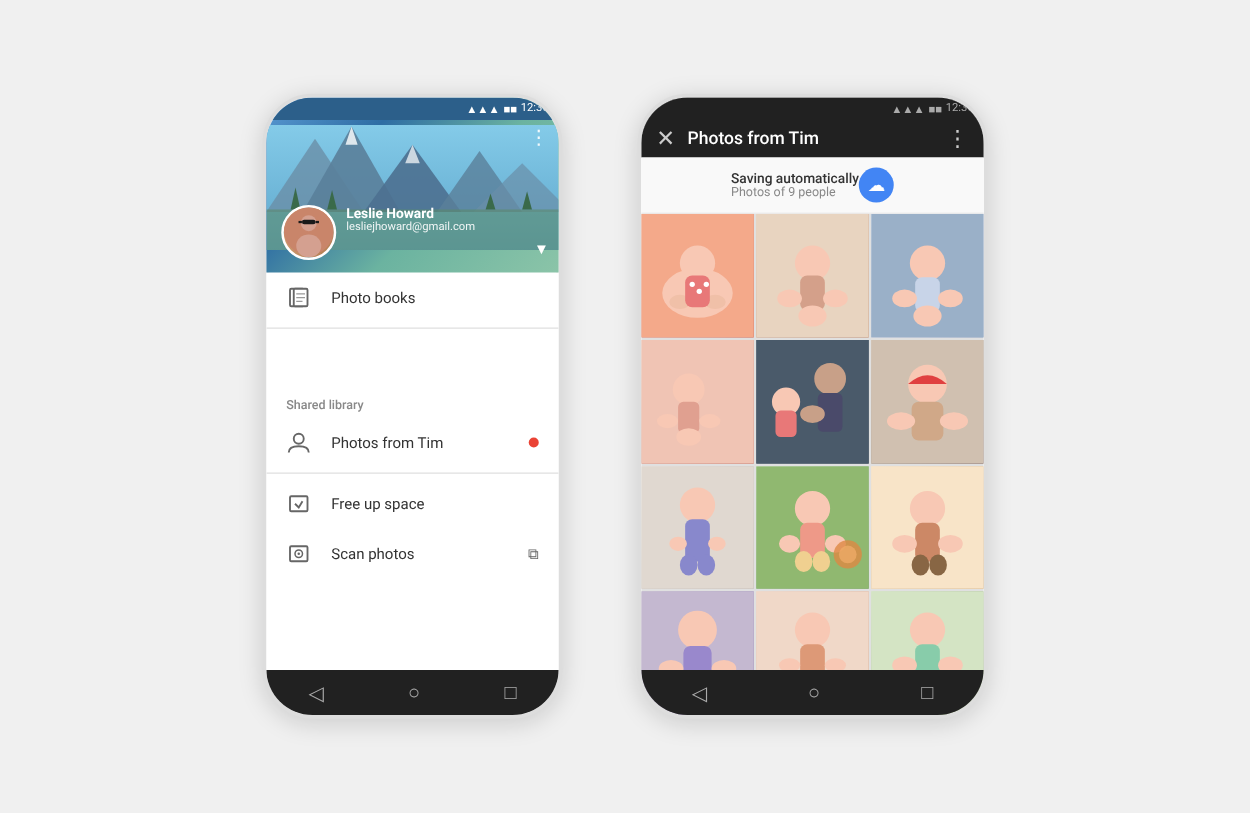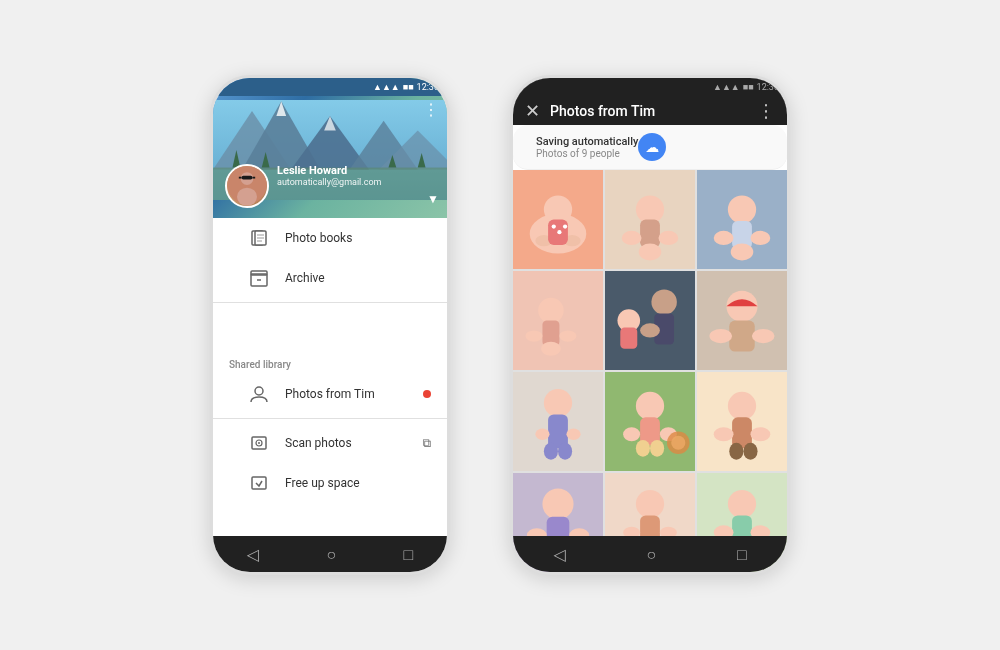--- a/index.html
+++ b/index.html
@@ -169,21 +169,20 @@
       flex: 1;
       overflow: hidden;
     }
 
     .menu-item {
       display: flex;
       align-items: center;
       padding: 10px 16px;
       gap: 16px;
       cursor: pointer;
-      margin-left: 20px;
     }
 
     .menu-icon {
       width: 20px;
       height: 20px;
       color: #666;
       display: flex;
       align-items: center;
       justify-content: center;
       font-size: 16px;
@@ -258,23 +257,22 @@
     .right-header-icon {
       color: #ccc;
       font-size: 18px;
     }
 
     .saving-bar {
       background: #f9f9f9;
       padding: 8px 23px;
       display: flex;
       align-items: center;
-      justify-content: flex-start;
+      justify-content: center;
       border-bottom: 1px solid #eee;
-      border-radius: 15px;
     }
 
     .saving-text-main {
       font-size: 11px;
       color: #333;
       font-weight: 500;
     }
 
     .saving-text-sub {
       font-size: 10px;
@@ -378,21 +376,21 @@
 
             <circle cx="22" cy="16" r="7" fill="#d4a090"></circle>
             <rect x="16" y="13" width="12" height="4" rx="2" fill="#1a1a1a"></rect>
             <rect x="28" y="14" width="3" height="2" fill="#1a1a1a"></rect>
             <rect x="13" y="14" width="3" height="2" fill="#1a1a1a"></rect>
             <ellipse cx="22" cy="36" rx="11" ry="10" fill="#d4a090"></ellipse>
           </svg>
         </div>
         <div class="user-text">
           <div class="user-name">Leslie Howard</div>
-          <div class="user-email">automatically@gmail.com</div>
+          <div class="user-email">lesliejhoward@gmail.com</div>
         </div>
       </div>
 
       <div class="header-chevron">▼</div>
     </div>
 
     <div class="drawer-menu">
 
       <div class="menu-item">
         <div class="menu-icon">
@@ -400,71 +398,61 @@
             <rect x="3" y="3" width="11" height="14" rx="1" fill="none" stroke="#666" stroke-width="1.5"></rect>
             <rect x="6" y="3" width="11" height="14" rx="1" fill="#fff" stroke="#666" stroke-width="1.5"></rect>
             <line x1="8" y1="7" x2="15" y2="7" stroke="#999" stroke-width="1"></line>
             <line x1="8" y1="10" x2="15" y2="10" stroke="#999" stroke-width="1"></line>
             <line x1="8" y1="13" x2="13" y2="13" stroke="#999" stroke-width="1"></line>
           </svg>
         </div>
         <span class="menu-label">Photo books</span>
       </div>
 
-      <div class="menu-item">
-        <div class="menu-icon">
-          <svg viewBox="0 0 20 20" width="20" height="20">
-            <rect x="2" y="6" width="16" height="12" rx="1" fill="none" stroke="#666" stroke-width="1.5"></rect>
-            <rect x="2" y="3" width="16" height="4" rx="1" fill="none" stroke="#666" stroke-width="1.5"></rect>
-            <line x1="8" y1="12" x2="12" y2="12" stroke="#666" stroke-width="1.5"></line>
-          </svg>
-        </div>
-        <span class="menu-label">Archive</span>
-      </div>
 
 
       <div class="menu-divider"></div>
 
       <div class="section-label">Shared library</div>
 
       <div class="menu-item">
         <div class="menu-icon">
           <svg viewBox="0 0 20 20" width="20" height="20">
             <circle cx="10" cy="7" r="4" fill="none" stroke="#666" stroke-width="1.5"></circle>
             <path d="M2 18 Q2 13 10 13 Q18 13 18 18" fill="none" stroke="#666" stroke-width="1.5"></path>
           </svg>
         </div>
         <span class="menu-label">Photos from Tim</span>
         <div class="menu-item-dot"></div>
       </div>
 
 
       <div class="menu-divider"></div>
+
+      <div class="menu-item">
+        <div class="menu-icon">
+          <svg viewBox="0 0 20 20" width="20" height="20">
+            <rect x="3" y="4" width="14" height="12" rx="1" fill="none" stroke="#666" stroke-width="1.5"></rect>
+            <path d="M7 10 L10 13 L13 8" fill="none" stroke="#666" stroke-width="1.5"></path>
+          </svg>
+        </div>
+        <span class="menu-label">Free up space</span>
+      </div>
 
       <div class="menu-item">
         <div class="menu-icon">
           <svg viewBox="0 0 20 20" width="20" height="20">
             <rect x="3" y="4" width="14" height="12" rx="1" fill="none" stroke="#666" stroke-width="1.5"></rect>
             <circle cx="10" cy="10" r="3" fill="none" stroke="#666" stroke-width="1.2"></circle>
             <circle cx="10" cy="10" r="1" fill="#666"></circle>
           </svg>
         </div>
         <span class="menu-label">Scan photos</span>
         <div style="margin-left:auto;color:#666;font-size:12px;">⧉</div>
       </div>
-
-      <div class="menu-item">
-        <div class="menu-icon">
-          <svg viewBox="0 0 20 20" width="20" height="20">
-            <rect x="3" y="4" width="14" height="12" rx="1" fill="none" stroke="#666" stroke-width="1.5"></rect>
-            <path d="M7 10 L10 13 L13 8" fill="none" stroke="#666" stroke-width="1.5"></path>
-          </svg>
-        </div>
-        <span class="menu-label">Free up space</span>
-      </div>
     </div>
 
     <div class="nav-bar">
       <span class="nav-icon">◁</span>
       <span class="nav-icon">○</span>
       <span class="nav-icon">□</span>
     </div>
   </div>
 </div>
 

